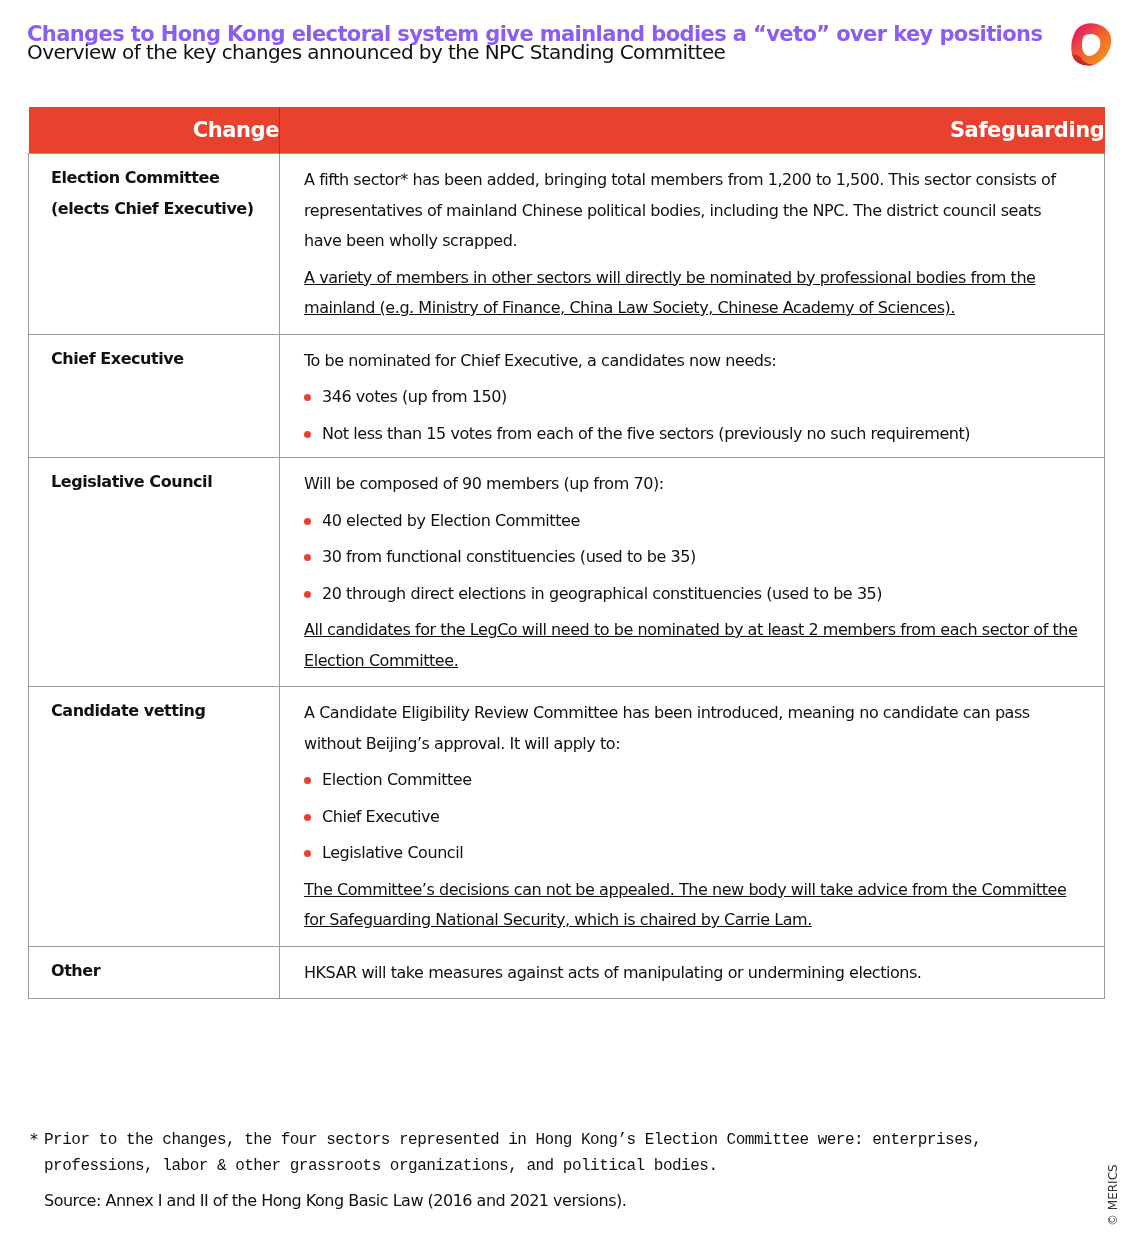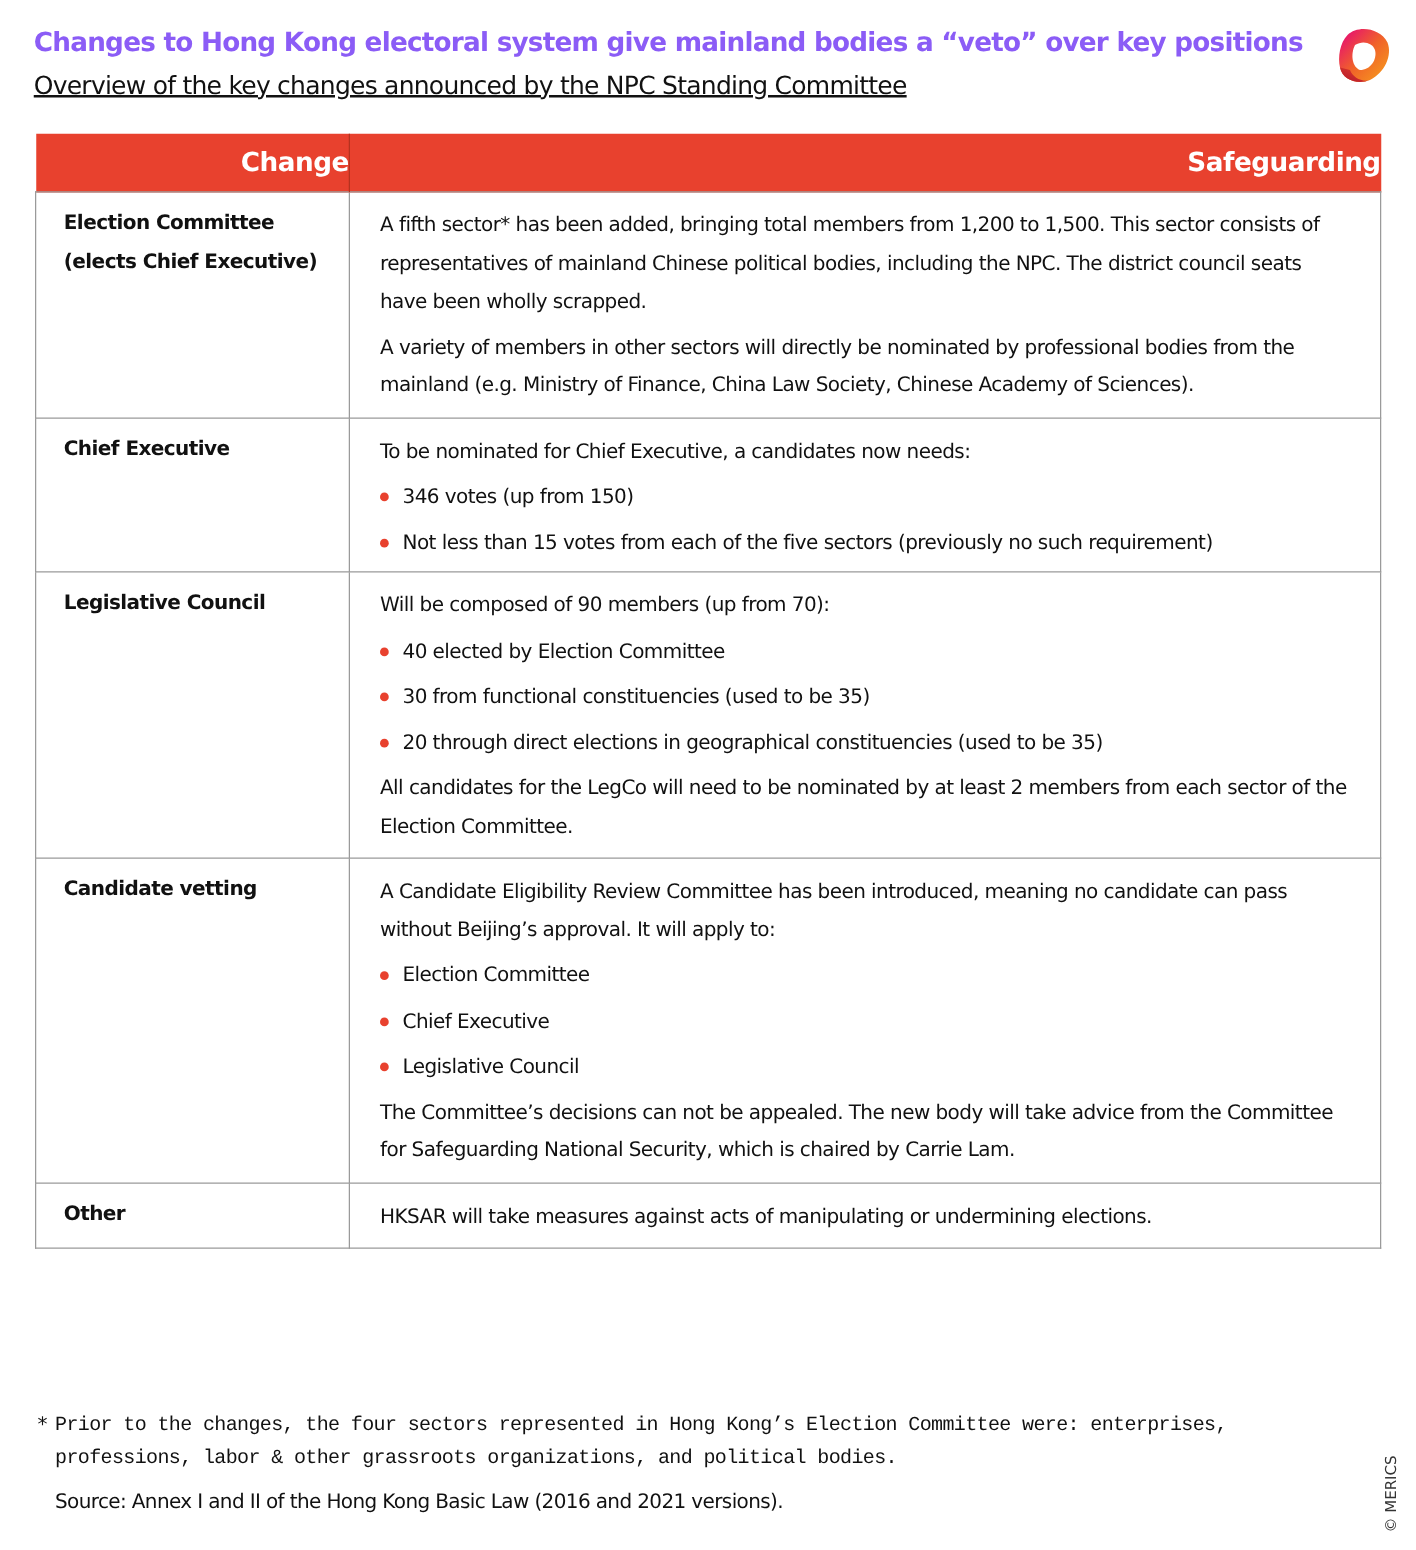--- a/index.html
+++ b/index.html
@@ -5,22 +5,22 @@
   html, body { margin: 0; padding: 0; background: #ffffff; }
   body {
     width: 1133px; height: 1240px; position: relative; overflow: hidden;
     font-family: "DejaVu Sans", sans-serif; color: #111111;
   }
   .title {
     position: absolute; left: 27px; top: 22px;
     font-size: 21px; font-weight: bold; letter-spacing: -0.6px; color: #8b5cf6;
   }
   .subtitle {
-    position: absolute; left: 27px; top: 56px;
-    font-size: 20px; letter-spacing: -0.6px; color: #111; text-decoration: underline;
+    position: absolute; left: 27px; top: 40px;
+    font-size: 20px; letter-spacing: -0.6px; color: #111;
   }
   .logo { position: absolute; left: 1064px; top: 18px; width: 52px; height: 52px; }
 
   table.main {
     position: absolute; left: 28px; top: 107px; width: 1077px;
     border-collapse: collapse; table-layout: fixed;
   }
   table.main th {
     background: #e8412e; color: #ffffff; text-align: right;
     font-weight: bold; font-size: 21px; letter-spacing: -0.4px;
@@ -28,21 +28,21 @@
   }
   table.main th.c1 { border-right: 1px solid #b5321f; }
   table.main td {
     border: 1px solid #9a9a9a; vertical-align: top;
     font-size: 16px; line-height: 30.5px; letter-spacing: -0.45px;
     padding: 9px 20px 8px 22px;
   }
   table.main td.change { font-weight: bold; width: 250px; }
   col.c1 { width: 251px; }
   .para { margin: 2px; }
-  .para + .para, ul + .para { margin-top: 6px; }
+  .para + .para, ul + .para { margin-top: 6px; text-decoration: underline; }
   ul { list-style: none; margin: 6px 0 0 0; padding: 0; }
   ul li { position: relative; padding-left: 20px; margin-top: 6px; }
   ul li:first-child { margin-top: 0; }
   ul li .dot {
     position: absolute; left: 2px; top: 12px; width: 7px; height: 7px;
     border-radius: 50%; background: #e8412e;
   }
   .footnote {
     position: absolute; left: 32px; top: 1127px;
     font-size: 16px; line-height: 26px; letter-spacing: -0.5px; color: #111;

